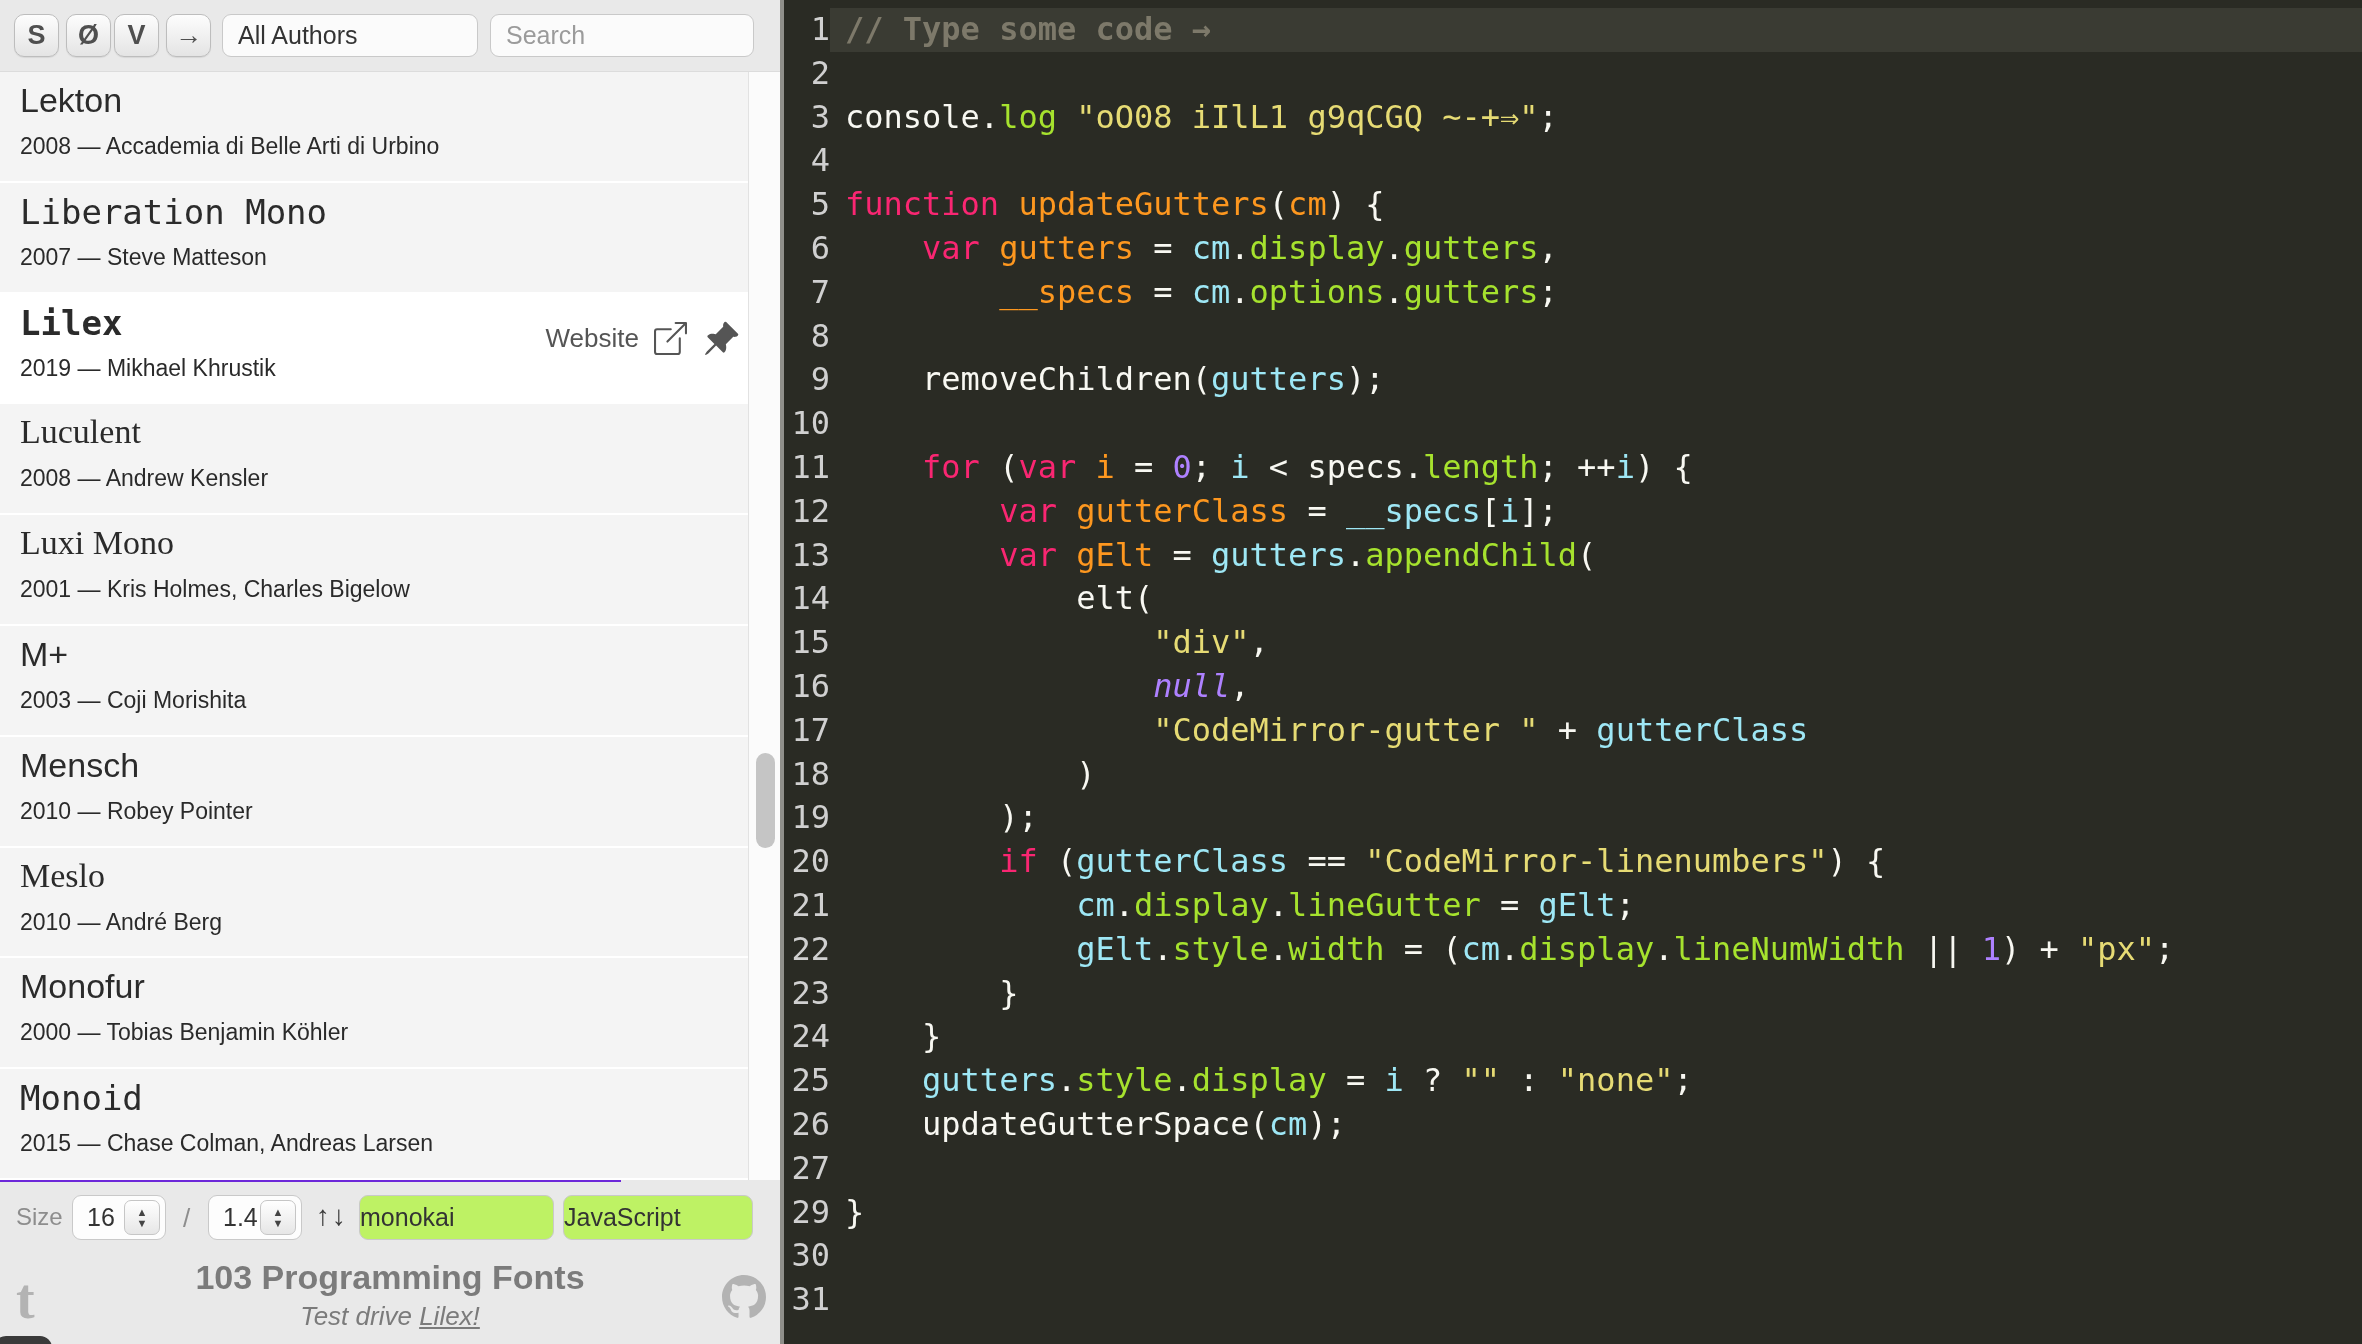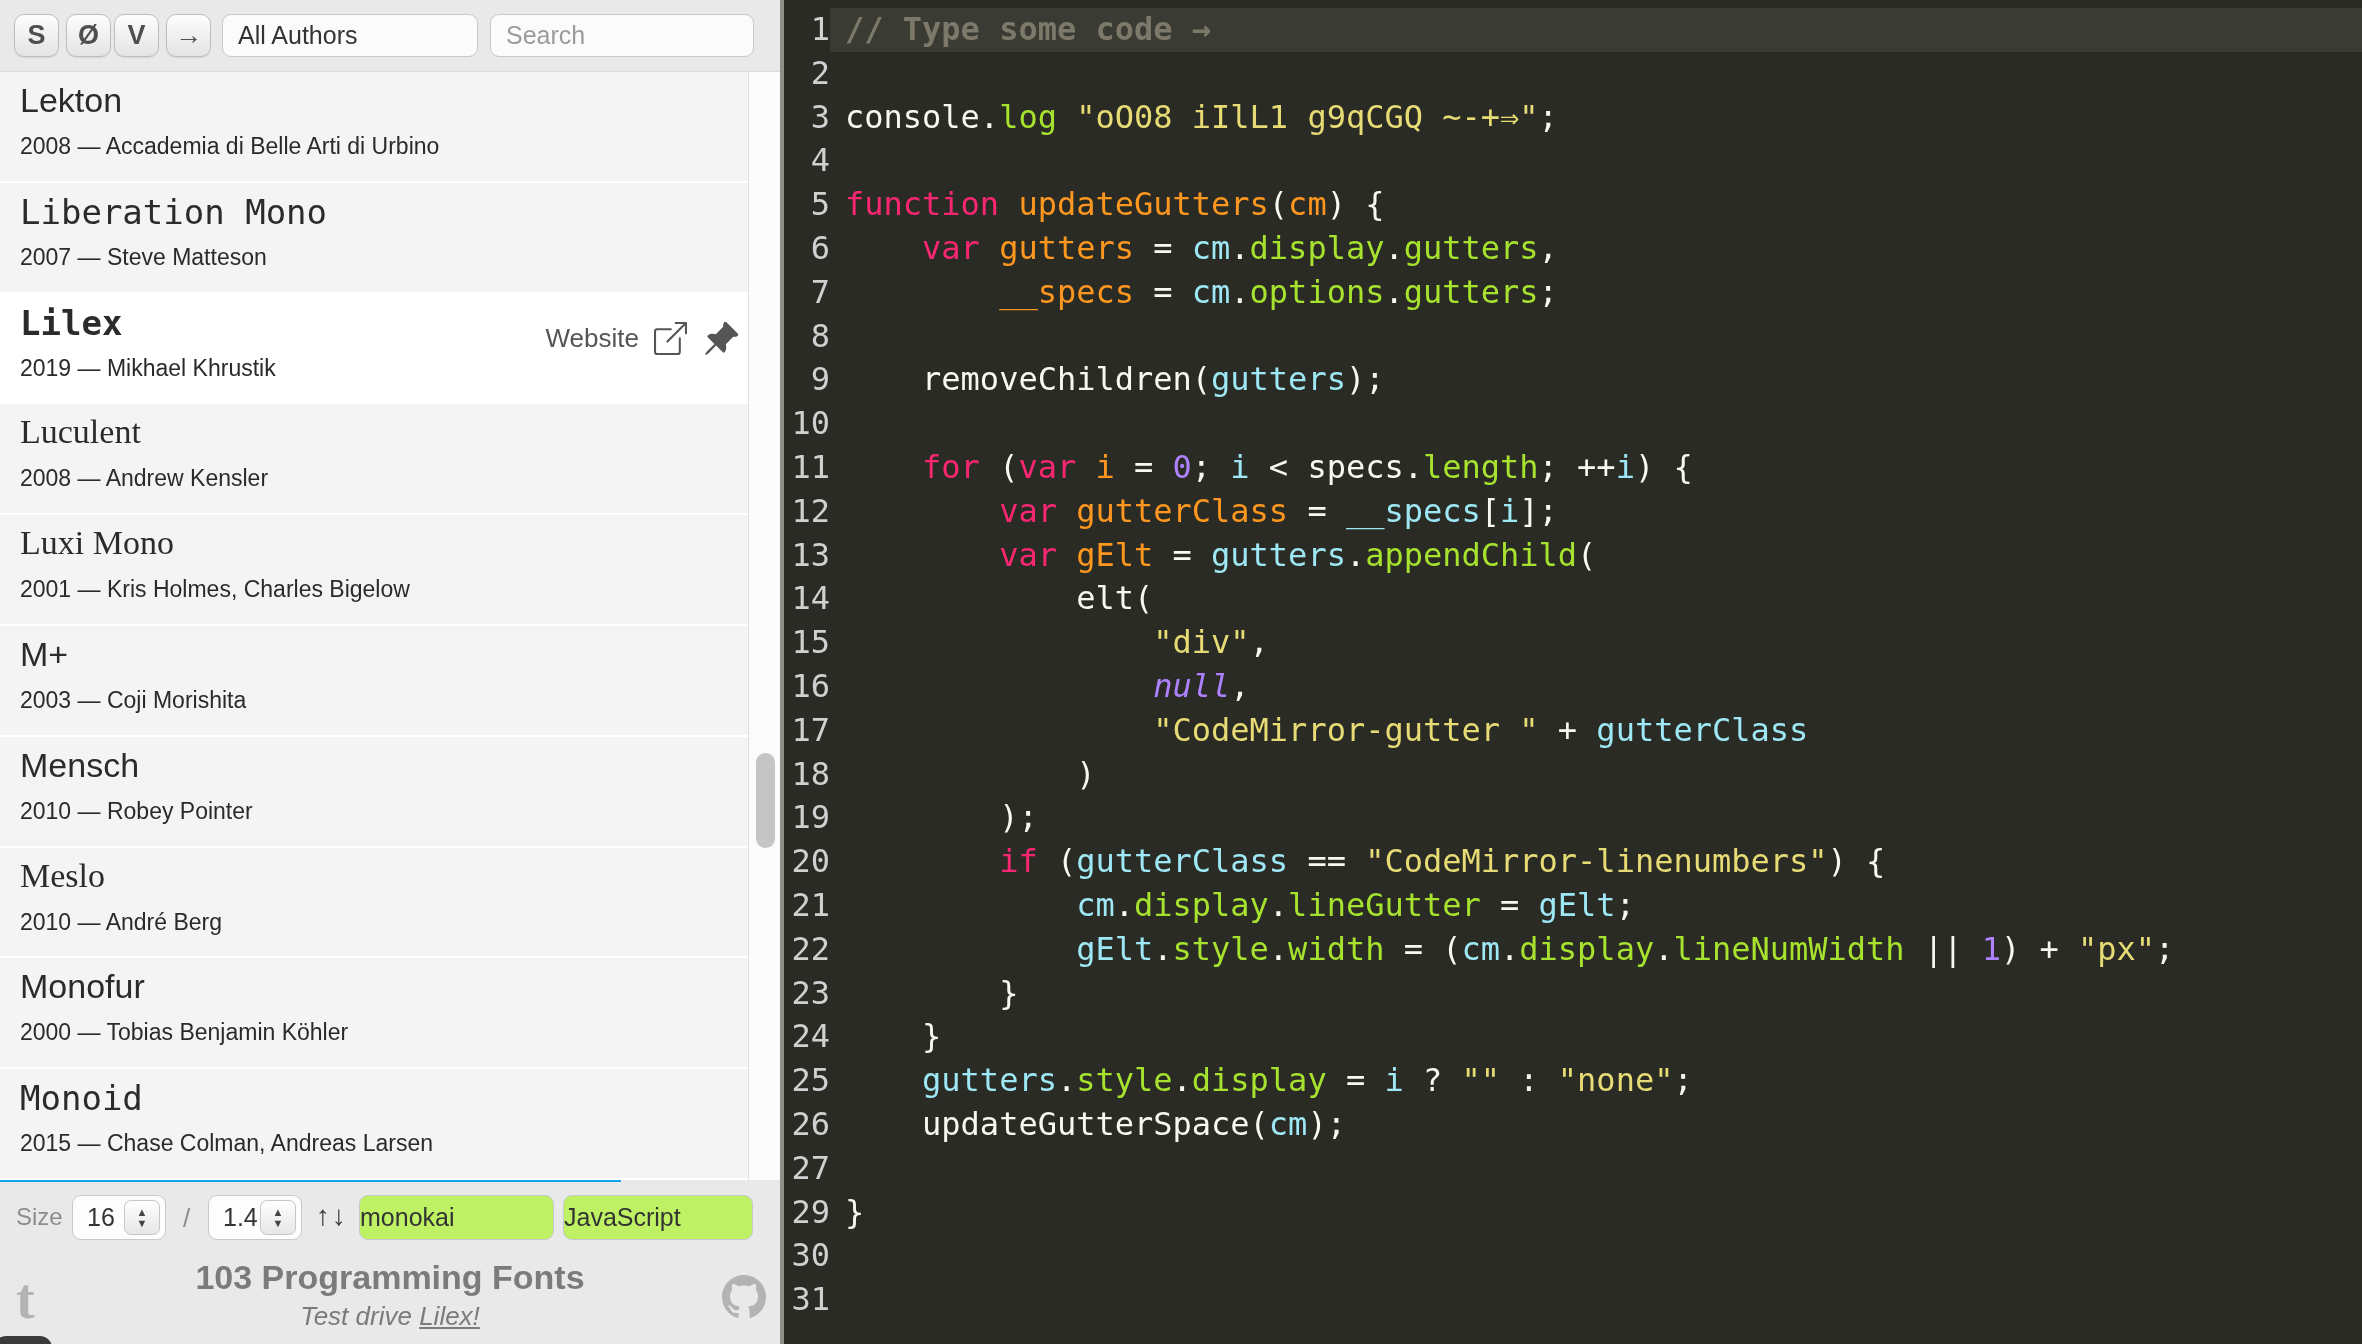--- a/index.html
+++ b/index.html
@@ -39,21 +39,21 @@
   .row-actions svg { display:block; }
 
   
   .scroll-track { position:absolute; left:748px; top:72px; width:32px; height:1108px;
                   background:#fbfbfb; border-left:1px solid #e2e2e2; }
   .scroll-thumb { position:absolute; left:7px; top:681px; width:19px; height:95px;
                   background:#c5c5c5; border-radius:10px; }
 
   
   .controls { position:absolute; left:0; top:1180px; width:621px; height:73px; background:#e9e9e9;
-              border-top:2px solid #0ea5e9; }
+              border-top:2px solid #6d28d9; }
   .ctl-label { position:absolute; top:21px; font-size:24px; color:#8d8d8d; }
   .num-input { position:absolute; top:13px; width:94px; height:45px; background:#fdfdfd;
                border:1px solid #c9c9c9; border-radius:9px; font-size:25px; color:#333;
                line-height:43px; padding-left:14px; }
   .spinner { position:absolute; right:5px; top:4px; width:36px; height:35px;
              border:1px solid #c6c6c6; border-radius:7px; background:linear-gradient(#ffffff,#e6e6e6);
              display:flex; flex-direction:column; align-items:center; justify-content:center;
              font-size:11px; color:#444; line-height:11px; }
   .updown { position:absolute; top:18px; font-size:28px; color:#3a3a3a; letter-spacing:2px; }
   .txt-input { position:absolute; top:13px; height:45px; background:#bef264; border:1px solid #c9c9c9;

